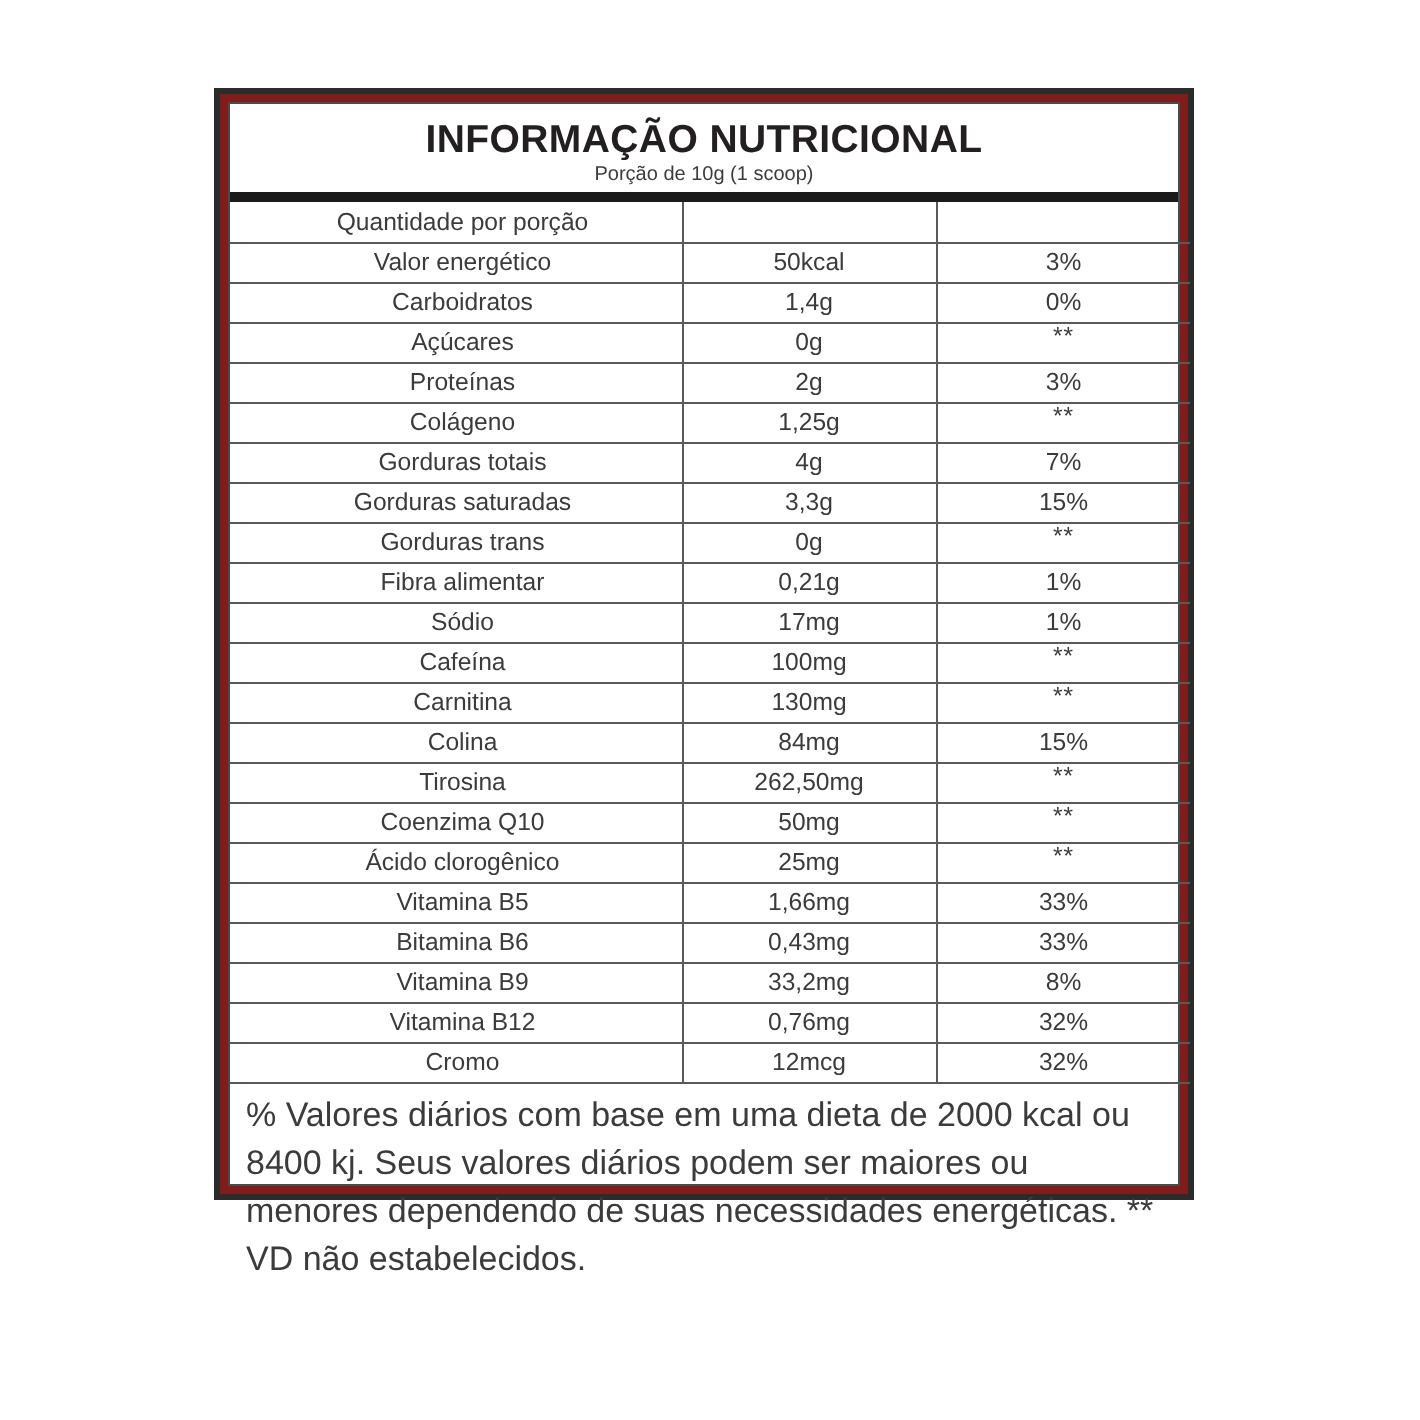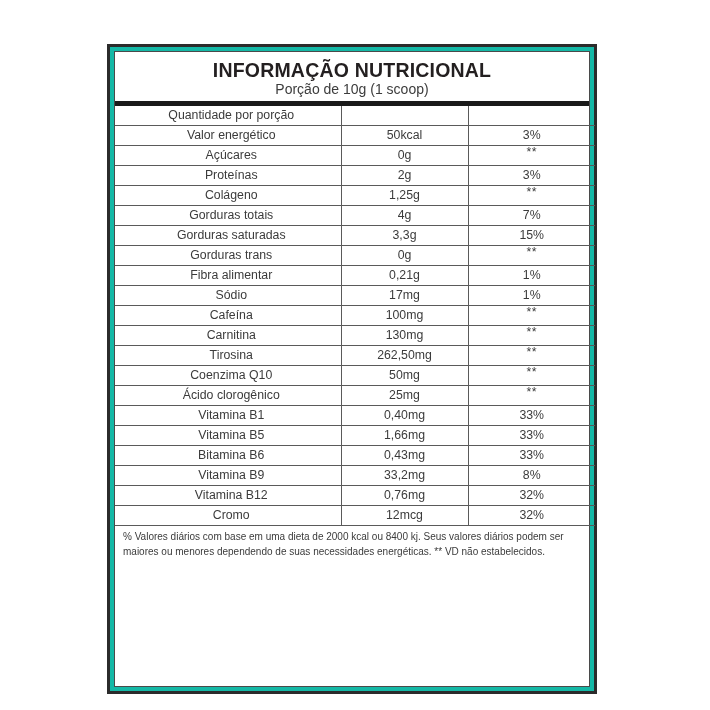--- a/index.html
+++ b/index.html
@@ -21,24 +21,24 @@
     background: #ffffff;
     overflow: hidden;
   }
 
   
   #outer-frame {
     position: absolute;
     left: 107px;
     top: 44px;
     width: 490px;
-    height: 650px;
+    height: 556px;
     border: 3px solid #2b2b2b;
     box-sizing: border-box;
-    background: #14b8a6;
+    background: #7f1d1d;
   }
 
   
   #inner-frame {
     position: absolute;
     left: 4px;
     top: 4px;
     right: 4px;
     bottom: 4px;
     border: 1px solid #4a4a4a;
@@ -56,21 +56,21 @@
   }
   #main-title {
     font-size: 19.5px;
     font-weight: bold;
     letter-spacing: 0.2px;
     color: #231f20;
     line-height: 1.05;
     white-space: nowrap;
   }
   #serving-line {
-    font-size: 14px;
+    font-size: 10px;
     color: #3c3c3c;
     margin-top: 2px;
     line-height: 1.1;
   }
 
   
   #thick-bar {
     height: 5px;
     background: #1a1a1a;
     flex: 0 0 auto;
@@ -119,21 +119,21 @@
     letter-spacing: 0.5px;
     position: relative;
     top: -3px;
     color: #3b3b3b;
   }
 
   
   #footnote {
     flex: 1 1 auto;
     padding: 4px 8px 4px 8px;
-    font-size: 10px;
+    font-size: 17px;
     line-height: 1.42;
     color: #3b3b3b;
     box-sizing: border-box;
   }
 </style>
 </head>
 <body>
 
 <div id="page">
 
@@ -158,20 +158,25 @@
             <td class="cell-name">Quantidade por porção</td>
             <td class="cell-amount"></td>
             <td class="cell-dv"></td>
           </tr>
         <tr>
               <td class="cell-name">Valor energético</td>
               <td class="cell-amount">50kcal</td>
               <td class="cell-dv">3%</td>
             </tr>
             <tr>
+              <td class="cell-name">Carboidratos</td>
+              <td class="cell-amount">1,4g</td>
+              <td class="cell-dv">0%</td>
+            </tr>
+            <tr>
               <td class="cell-name">Açúcares</td>
               <td class="cell-amount">0g</td>
               <td class="cell-dv"><span class="dv-stars">**</span></td>
             </tr>
             <tr>
               <td class="cell-name">Proteínas</td>
               <td class="cell-amount">2g</td>
               <td class="cell-dv">3%</td>
             </tr>
             <tr>
@@ -208,38 +213,38 @@
               <td class="cell-name">Cafeína</td>
               <td class="cell-amount">100mg</td>
               <td class="cell-dv"><span class="dv-stars">**</span></td>
             </tr>
             <tr>
               <td class="cell-name">Carnitina</td>
               <td class="cell-amount">130mg</td>
               <td class="cell-dv"><span class="dv-stars">**</span></td>
             </tr>
             <tr>
+              <td class="cell-name">Colina</td>
+              <td class="cell-amount">84mg</td>
+              <td class="cell-dv">15%</td>
+            </tr>
+            <tr>
               <td class="cell-name">Tirosina</td>
               <td class="cell-amount">262,50mg</td>
               <td class="cell-dv"><span class="dv-stars">**</span></td>
             </tr>
             <tr>
               <td class="cell-name">Coenzima Q10</td>
               <td class="cell-amount">50mg</td>
               <td class="cell-dv"><span class="dv-stars">**</span></td>
             </tr>
             <tr>
               <td class="cell-name">Ácido clorogênico</td>
               <td class="cell-amount">25mg</td>
               <td class="cell-dv"><span class="dv-stars">**</span></td>
-            </tr>
-            <tr>
-              <td class="cell-name">Vitamina B1</td>
-              <td class="cell-amount">0,40mg</td>
-              <td class="cell-dv">33%</td>
             </tr>
             <tr>
               <td class="cell-name">Vitamina B5</td>
               <td class="cell-amount">1,66mg</td>
               <td class="cell-dv">33%</td>
             </tr>
             <tr>
               <td class="cell-name">Bitamina B6</td>
               <td class="cell-amount">0,43mg</td>
               <td class="cell-dv">33%</td>

